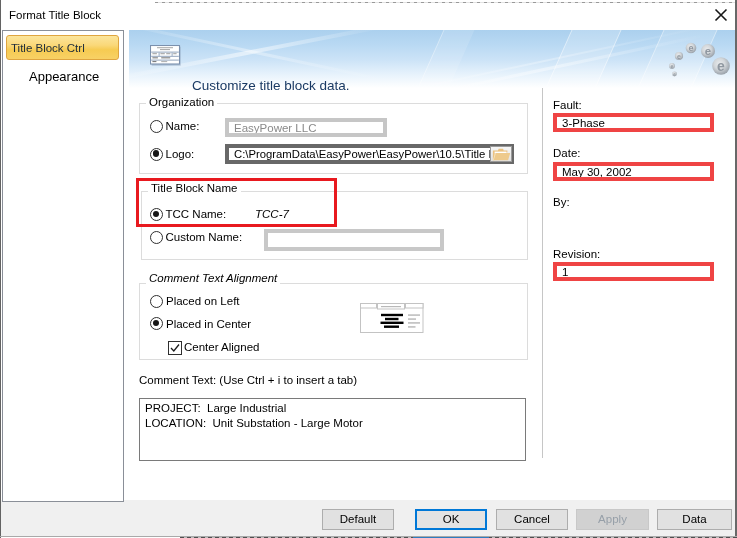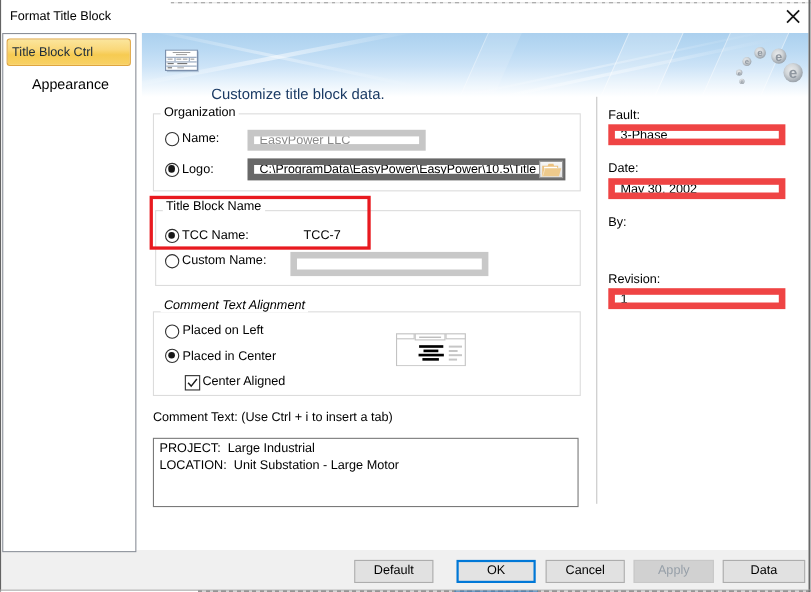--- a/index.html
+++ b/index.html
@@ -37,21 +37,21 @@
   #vsep{left:542px;top:88px;width:1px;height:370px;background:#c6c6c6;}
   
   .grp{position:absolute;border:1px solid #dcdcdc;box-sizing:border-box;}
   .grplbl{position:absolute;background:#fff;padding:0 3px;font-size:11.5px;}
   
   .rad{position:absolute;width:13px;height:13px;border:1.5px solid #2f2f2f;
        border-radius:50%;background:#fff;box-sizing:border-box;}
   .rad.on::after{content:"";position:absolute;left:1.9px;top:1.9px;width:6.2px;height:6.2px;
        border-radius:50%;background:#161616;}
   .lab{position:absolute;font-size:11.5px;white-space:nowrap;}
-  .fld{position:absolute;border:6px solid #ef4444;background:#fff;box-sizing:border-box;
+  .fld{position:absolute;border:4px solid #ef4444;background:#fff;box-sizing:border-box;
        font-size:11.5px;white-space:nowrap;overflow:hidden;}
   .fld span{position:absolute;left:5px;top:50%;transform:translateY(-50%);}
 </style>
 </head>
 <body>
 <div id="dlg">
 
   <div class="abs" id="title">Format Title Block</div>
   <svg class="abs" id="closex" width="18" height="18" viewBox="0 0 18 18">
     <path d="M3.5 1.5 L14.5 12.5 M14.5 1.5 L3.5 12.5" stroke="#171717" stroke-width="1.6" fill="none"></path>
@@ -140,21 +140,21 @@
     <polygon points="0.9,12.2 0.9,2.6 5.9,2.6 6.7,0.8 11.1,0.8 11.7,2.6 15.4,2.6 15.4,4.6 2.9,4.6 1.8,12.2" fill="#ecc280"></polygon>
     <polygon points="2.6,3.6 14.4,3.6 14.4,5.2 2.6,5.2" fill="#ffffff"></polygon>
     <polygon points="0.9,12.2 3.1,5 18.2,5 16.1,12.2" fill="#eeca8c"></polygon>
     <polygon points="0.9,12.2 3.1,5 3.9,5 1.7,12.2" fill="#f7e3c0"></polygon>
   </svg>
 
   <div class="grp" style="left:141px;top:191px;width:387px;height:69px;"></div>
   <div class="grplbl" style="left:148px;top:182px;">Title Block Name</div>
   <div class="rad on" style="left:150px;top:208px;"></div>
   <div class="lab" style="left:165.5px;top:208px;">TCC Name:</div>
-  <div class="lab" style="left:276px;top:208px;">TCC-7</div>
+  <div class="lab" style="left:255px;top:208px;font-style:italic;">TCC-7</div>
   <div class="rad" style="left:150px;top:231px;"></div>
   <div class="lab" style="left:165.5px;top:231px;">Custom Name:</div>
   <div class="fld" style="left:264px;top:229px;width:180px;height:21.5px;border-color:#c8c8c8;"></div>
 
   <div class="abs" style="left:136px;top:178px;width:201px;height:49px;border:3px solid #e8191f;box-sizing:border-box;"></div>
 
   <div class="grp" style="left:139px;top:283px;width:389px;height:77px;"></div>
   <div class="grplbl" style="left:146px;top:272px;font-style:italic;">Comment Text Alignment</div>
   <div class="rad" style="left:150px;top:294.5px;"></div>
   <div class="lab" style="left:166px;top:295px;">Placed on Left</div>

